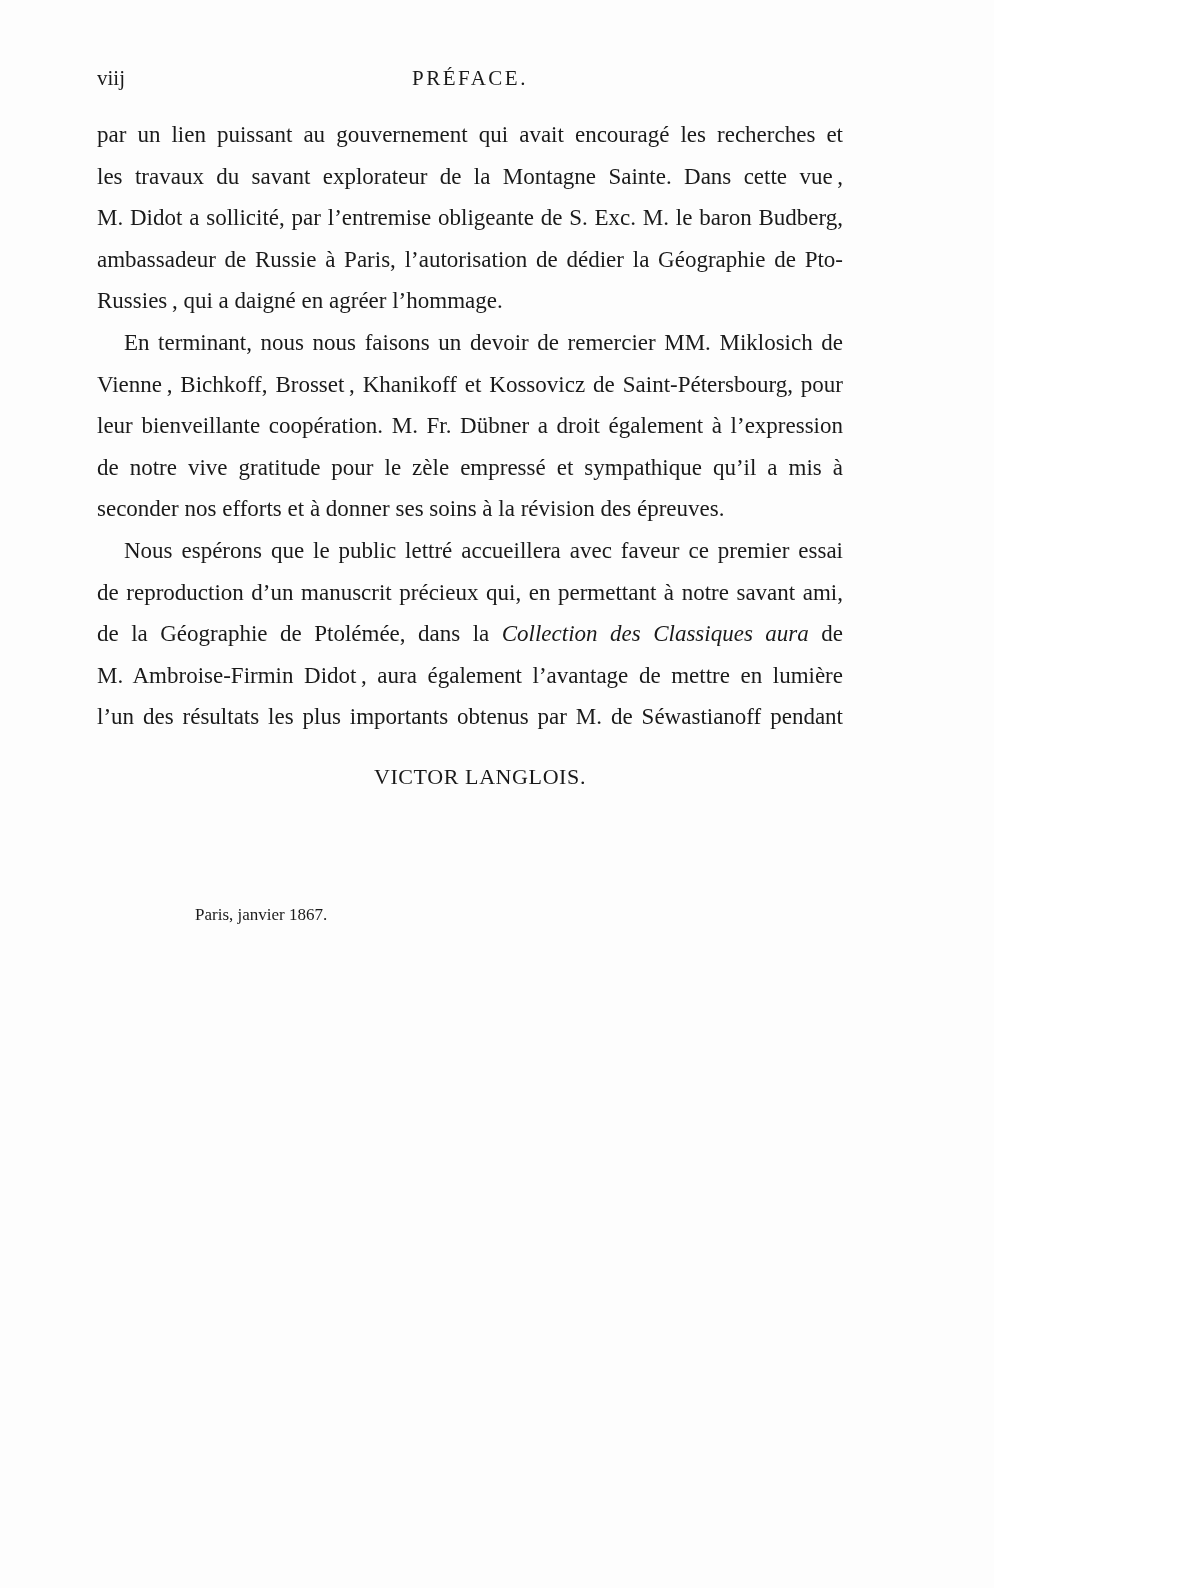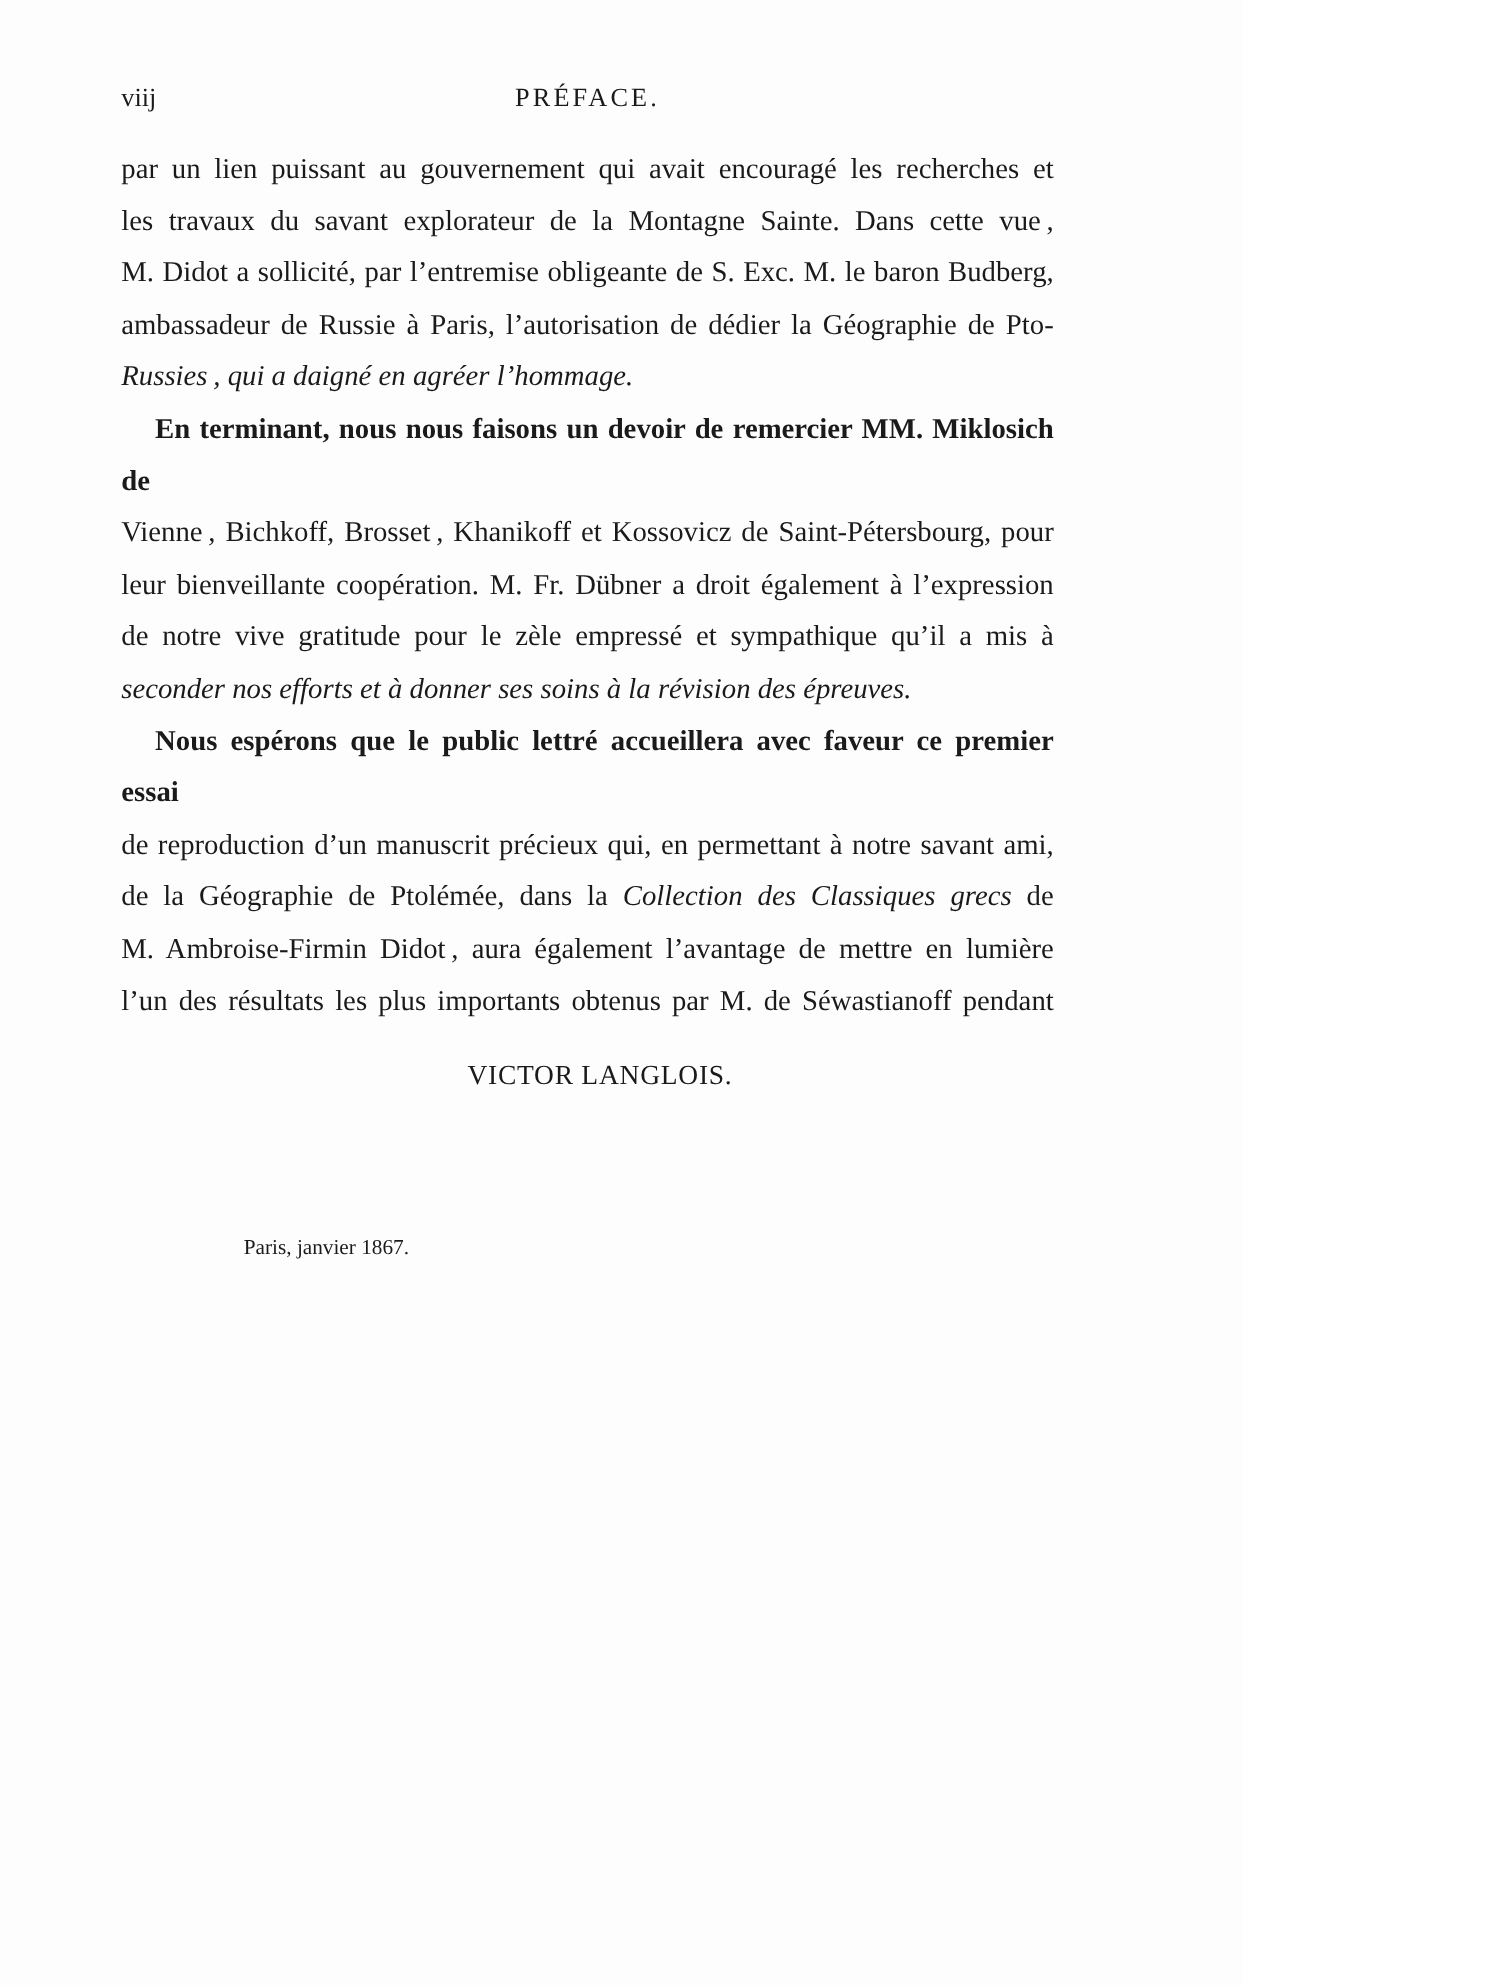--- a/index.html
+++ b/index.html
@@ -47,23 +47,22 @@
   .line {
     font-size: 23px;
     line-height: 41.6px;
     text-align: justify;
     text-align-last: justify;
     text-justify: inter-word;
   }
   .line.no-justify {
     text-align: left;
     text-align-last: left;
-    font-style: italic;
   }
-  .para.indent .line:first-child { text-indent: 27px; font-weight: bold; }
+  .para.indent .line:first-child { text-indent: 27px; }
   .italic { font-style: italic; }
   .signature {
     margin-top: 24px;
     padding-right: 257px;
     text-align: right;
     font-size: 22px;
     letter-spacing: 0.6px;
     line-height: 30px;
     white-space: nowrap;
   }
@@ -95,21 +94,21 @@
         <div class="para indent">
           <div class="line"><span class="">En terminant, nous nous faisons un devoir de remercier MM. Miklosich de</span></div>
           <div class="line"><span class="">Vienne , Bichkoff, Brosset , Khanikoff et Kossovicz de Saint-Pétersbourg, pour</span></div>
           <div class="line"><span class="">leur bienveillante coopération. M. Fr. Dübner a droit également à l’expression</span></div>
           <div class="line"><span class="">de notre vive gratitude pour le zèle empressé et sympathique qu’il a mis à</span></div>
           <div class="line no-justify"><span class="">seconder nos efforts et à donner ses soins à la révision des épreuves.</span></div>
         </div>
         <div class="para indent">
           <div class="line"><span class="">Nous espérons que le public lettré accueillera avec faveur ce premier essai</span></div>
           <div class="line"><span class="">de reproduction d’un manuscrit précieux qui, en permettant à notre savant ami,</span></div>
-          <div class="line"><span class="">de la Géographie de Ptolémée, dans la </span><span class="italic">Collection des Classiques grecs</span><span class=""> de</span></div>
+          <div class="line"><span class="">de la Géographie de Ptolémée, dans la </span><span class="italic">Collection des Classiques aura</span><span class=""> de</span></div>
           <div class="line"><span class="">M. Ambroise-Firmin Didot , aura également l’avantage de mettre en lumière</span></div>
           <div class="line"><span class="">l’un des résultats les plus importants obtenus par M. de Séwastianoff pendant</span></div>
         </div>
       </div>
     <div class="signature">VICTOR LANGLOIS.</div>
     <div class="dateline">Paris, janvier 1867.</div>
   </div>
 </div>
 
 </body></html>

